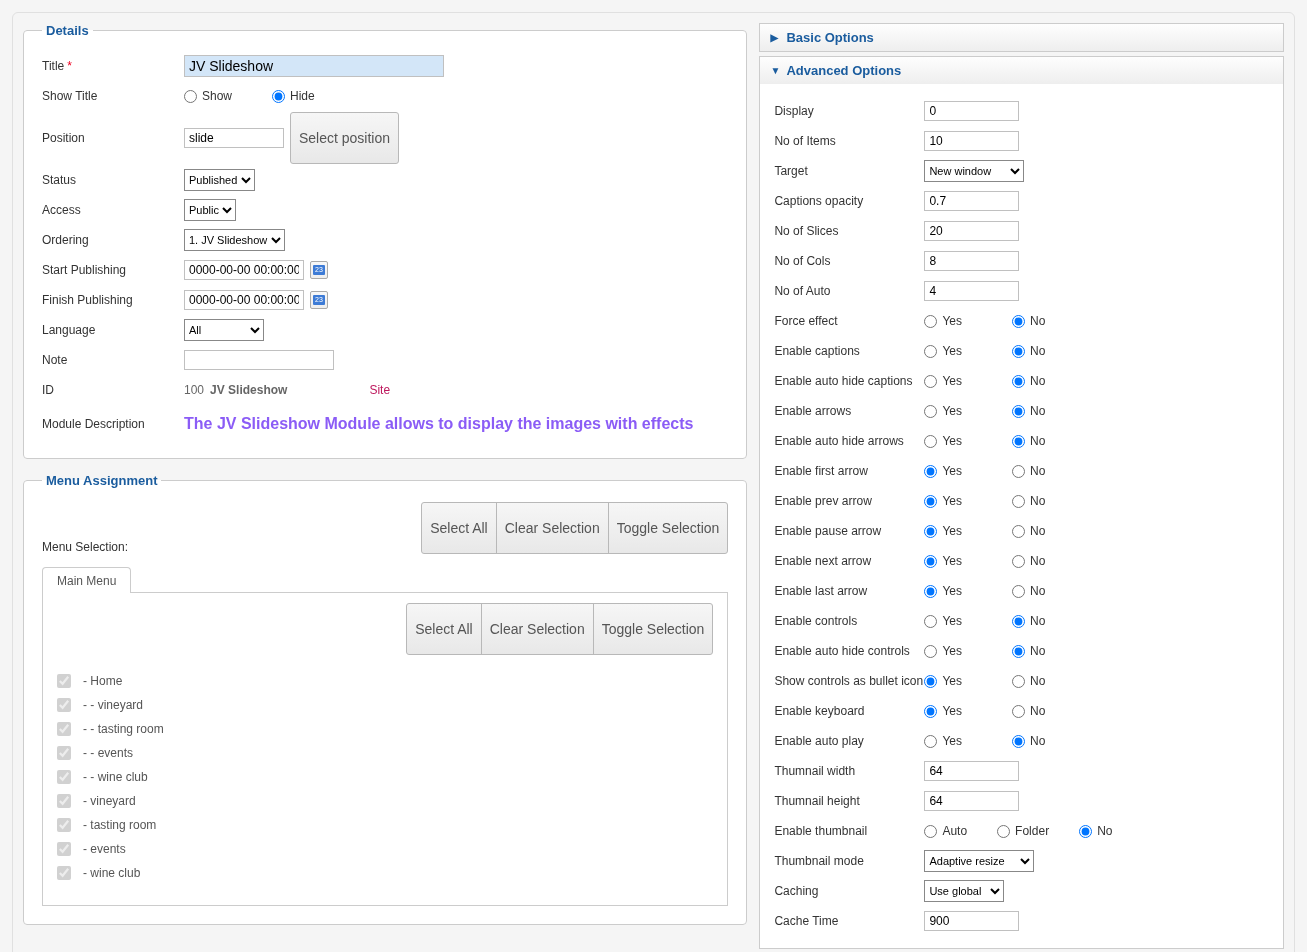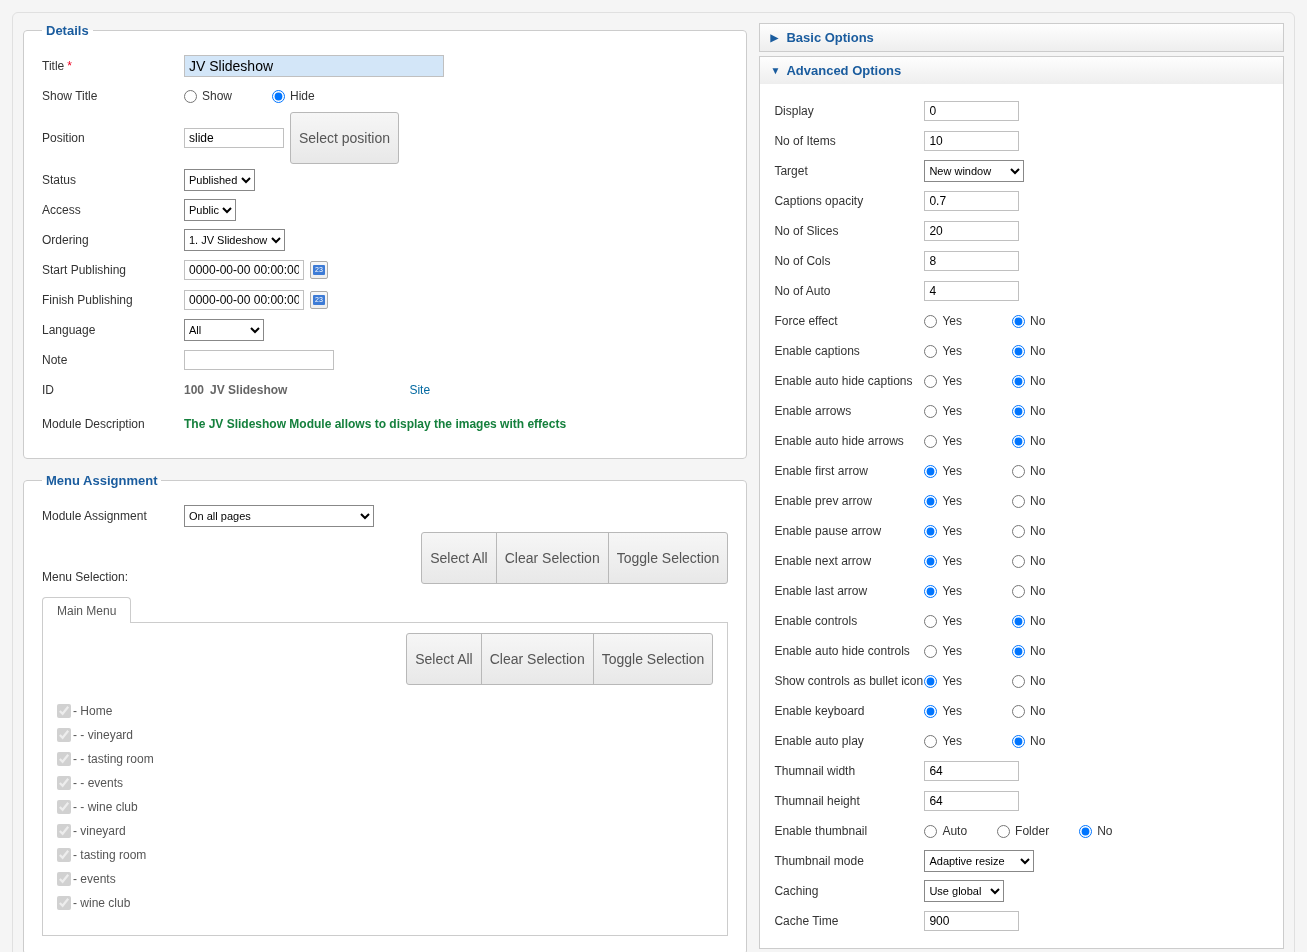--- a/index.html
+++ b/index.html
@@ -96,21 +96,21 @@
   height: 10px;
   background: #3d7bd6;
   border-radius: 1px;
   font-size: 7px;
   color: #fff;
   text-align: center;
   line-height: 10px;
 }
 .note-input { width: 150px; }
 .id-line { color: #666; gap: 40px; }
-.desc-line { color: #15803d; font-weight: bold; font-size: 12px; }
+.desc-line { color: #8b5cf6; font-weight: bold; font-size: 16px; }
 .assign-sel { width: 190px; }
 .action-bar {
   display: flex;
   justify-content: flex-end;
   margin: 10px 0 6px 0;
 }
 .btn-group { display: flex; }
 .btn-group .btn {
   border-radius: 0;
   margin-left: -1px;
@@ -134,21 +134,21 @@
 }
 .menu-pane {
   border: 1px solid #ccc;
   border-top: none;
   padding: 10px 14px 20px 14px;
 }
 .menu-list { list-style: none; margin-top: 14px; }
 .menu-list li {
   display: flex;
   align-items: center;
-  gap: 2px;
+  gap: 12px;
   padding: 5px 0;
   color: #555;
 }
 .menu-list input[type=checkbox] { width: 14px; height: 14px; }
 
 .accordion-item {
   border: 1px solid #ccc;
   background: #fff;
   margin-bottom: 4px;
 }
@@ -268,41 +268,35 @@
       <div class="form-row">
         <div class="lbl">Note</div>
         <div class="val">
             <input class="txt note-input" value="" style="">
           </div>
       </div>
 
       <div class="form-row">
         <div class="lbl">ID</div>
         <div class="val id-line">
-          <span style="font-weight:bold;color:#666;">100</span>
+          <span style="font-weight:normal;color:#666;">100</span>
           <span style="color:#666;font-weight:bold;">JV Slideshow</span>
-          <span style="color:#0369a1;margin-left:116px;">Site</span>
+          <span style="color:#be185d;margin-left:76px;">Site</span>
         </div>
       </div>
 
       <div class="form-row" style="margin-top:6px;">
         <div class="lbl">Module Description</div>
         <div class="val desc-line">The JV Slideshow Module allows to display the images with effects</div>
       </div>
     </fieldset>
 
     <fieldset class="panel">
       <legend>Menu Assignment</legend>
 
-      <div class="form-row">
-        <div class="lbl">Module Assignment</div>
-        <div class="val">
-            <select class="sel assign-sel"><option>On all pages</option></select>
-          </div>
-      </div>
 
       <div class="form-row" style="align-items:flex-end;min-height:34px;">
         <div class="lbl" style="padding-top:6px;">Menu Selection:</div>
         <div class="val" style="justify-content:flex-end;flex:1;">
           <div class="btn-group">
             <button class="btn">Select All</button>
             <button class="btn">Clear Selection</button>
             <button class="btn">Toggle Selection</button>
           </div>
         </div>

